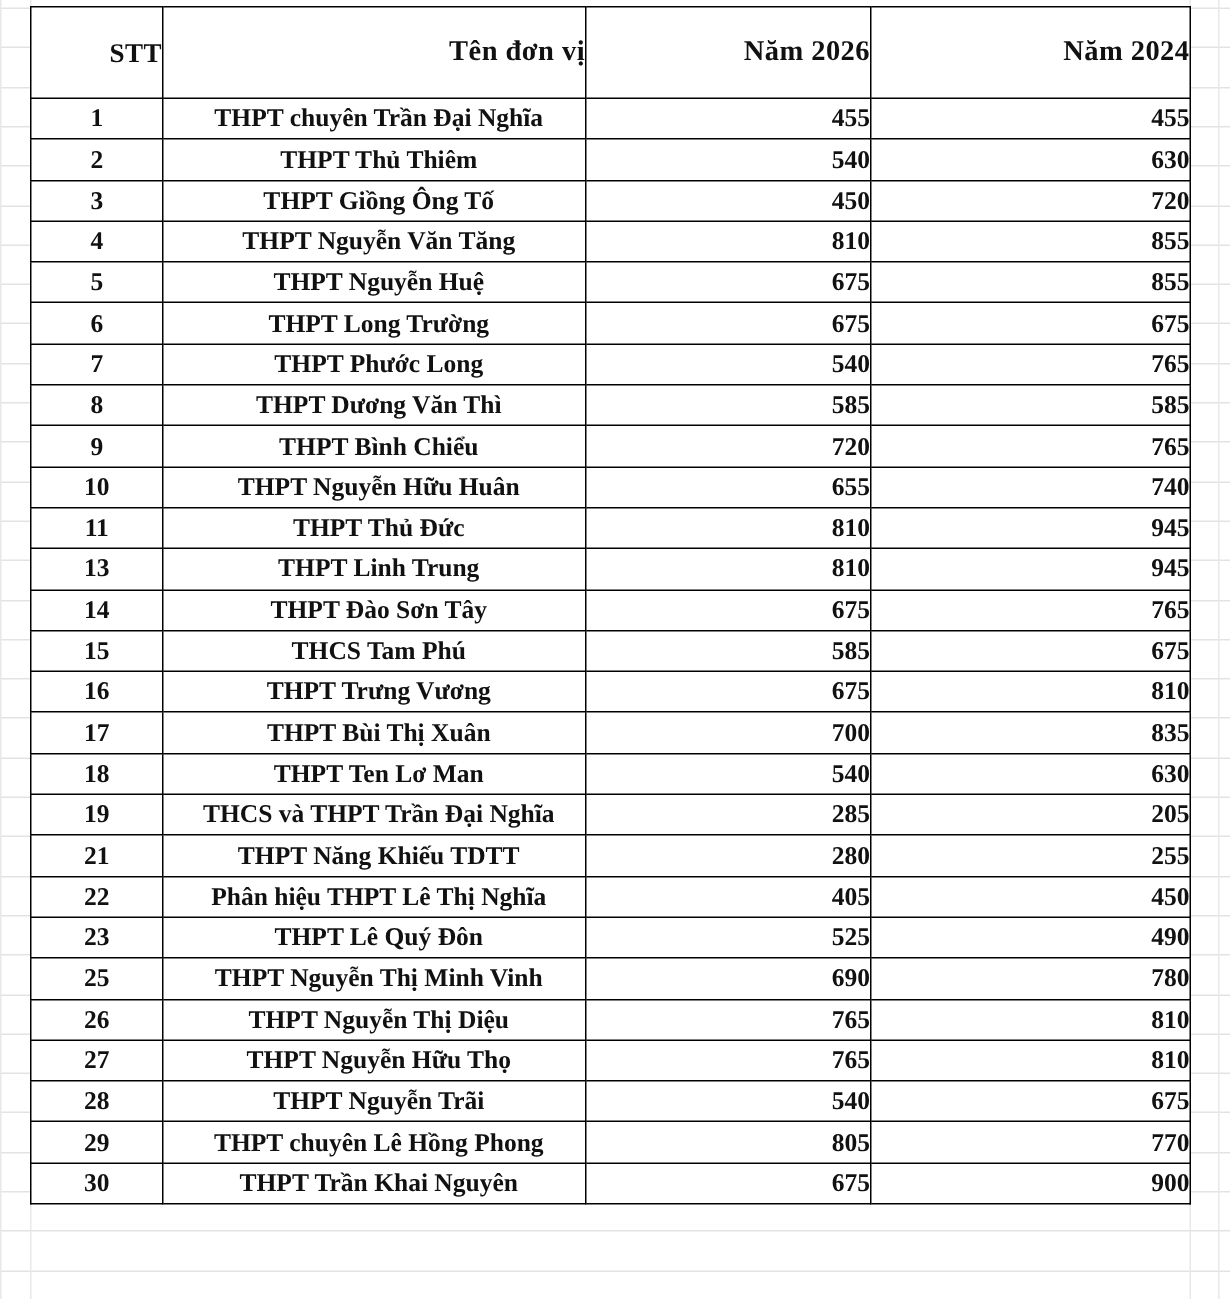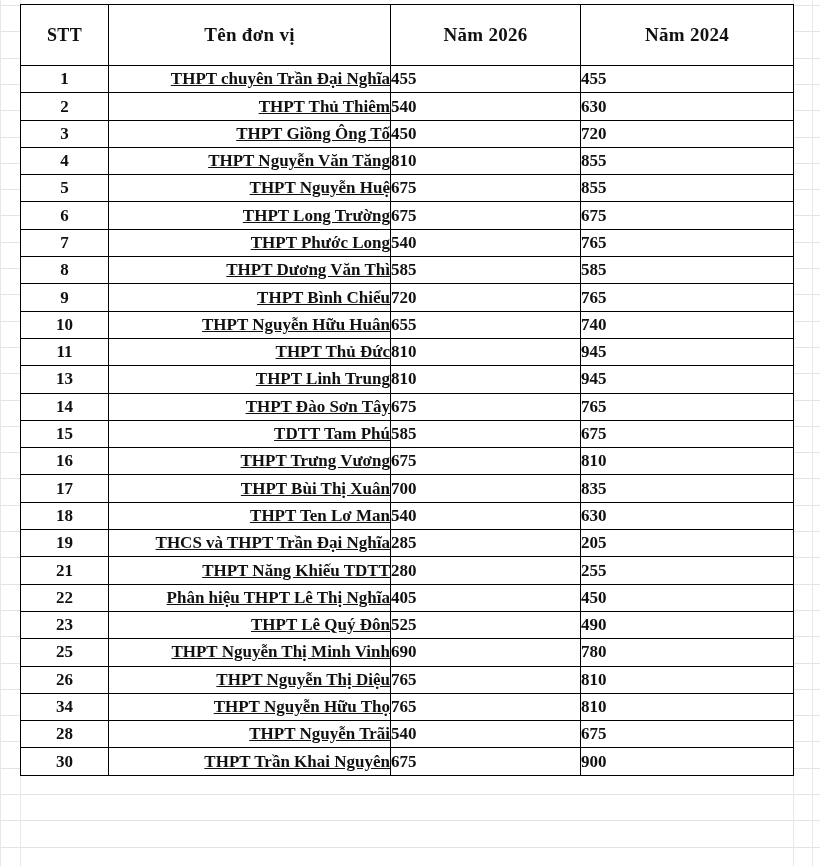--- a/index.html
+++ b/index.html
@@ -58,44 +58,43 @@
     border: 1.6px solid #000000;
     font-weight: bold;
     color: #111111;
     padding: 0;
     background: #ffffff;
   }
 
   thead th {
     height: 60px;
     font-size: 19px;
-    text-align: center;
+    text-align: right;
     vertical-align: middle;
     letter-spacing: 0.3px;
   }
   thead th.h-stt { font-size: 18px; }
 
   tbody td {
     height: 26.3px;
     font-size: 17px;
     vertical-align: middle;
     line-height: 1.05;
   }
   tbody td.cell-stt {
     text-align: center;
   }
   tbody td.cell-name {
-    text-align: right;
+    text-align: center;
     padding-left: 6px;
     white-space: nowrap;
     overflow: hidden;
-    text-decoration: underline;
   }
   tbody td.cell-num {
-    text-align: left;
+    text-align: right;
   }
 </style>
 </head>
 <body>
 
 <div id="sheet-grid">
     <div class="ghost-row" style="top: 5px;"></div>
     <div class="ghost-row" style="top: 31.3px;"></div>
     <div class="ghost-row" style="top: 57.6px;"></div>
     <div class="ghost-row" style="top: 83.9px;"></div>
@@ -224,21 +223,21 @@
           <td class="cell-num">945</td>
         </tr>
         <tr>
           <td class="cell-stt">14</td>
           <td class="cell-name">THPT Đào Sơn Tây</td>
           <td class="cell-num">675</td>
           <td class="cell-num">765</td>
         </tr>
         <tr>
           <td class="cell-stt">15</td>
-          <td class="cell-name">TDTT Tam Phú</td>
+          <td class="cell-name">THCS Tam Phú</td>
           <td class="cell-num">585</td>
           <td class="cell-num">675</td>
         </tr>
         <tr>
           <td class="cell-stt">16</td>
           <td class="cell-name">THPT Trưng Vương</td>
           <td class="cell-num">675</td>
           <td class="cell-num">810</td>
         </tr>
         <tr>
@@ -283,32 +282,38 @@
           <td class="cell-num">690</td>
           <td class="cell-num">780</td>
         </tr>
         <tr>
           <td class="cell-stt">26</td>
           <td class="cell-name">THPT Nguyễn Thị Diệu</td>
           <td class="cell-num">765</td>
           <td class="cell-num">810</td>
         </tr>
         <tr>
-          <td class="cell-stt">34</td>
+          <td class="cell-stt">27</td>
           <td class="cell-name">THPT Nguyễn Hữu Thọ</td>
           <td class="cell-num">765</td>
           <td class="cell-num">810</td>
         </tr>
         <tr>
           <td class="cell-stt">28</td>
           <td class="cell-name">THPT Nguyễn Trãi</td>
           <td class="cell-num">540</td>
           <td class="cell-num">675</td>
         </tr>
         <tr>
+          <td class="cell-stt">29</td>
+          <td class="cell-name">THPT chuyên Lê Hồng Phong</td>
+          <td class="cell-num">805</td>
+          <td class="cell-num">770</td>
+        </tr>
+        <tr>
           <td class="cell-stt">30</td>
           <td class="cell-name">THPT Trần Khai Nguyên</td>
           <td class="cell-num">675</td>
           <td class="cell-num">900</td>
         </tr>
       </tbody>
   </table>
 </div>
 
 </body></html>

